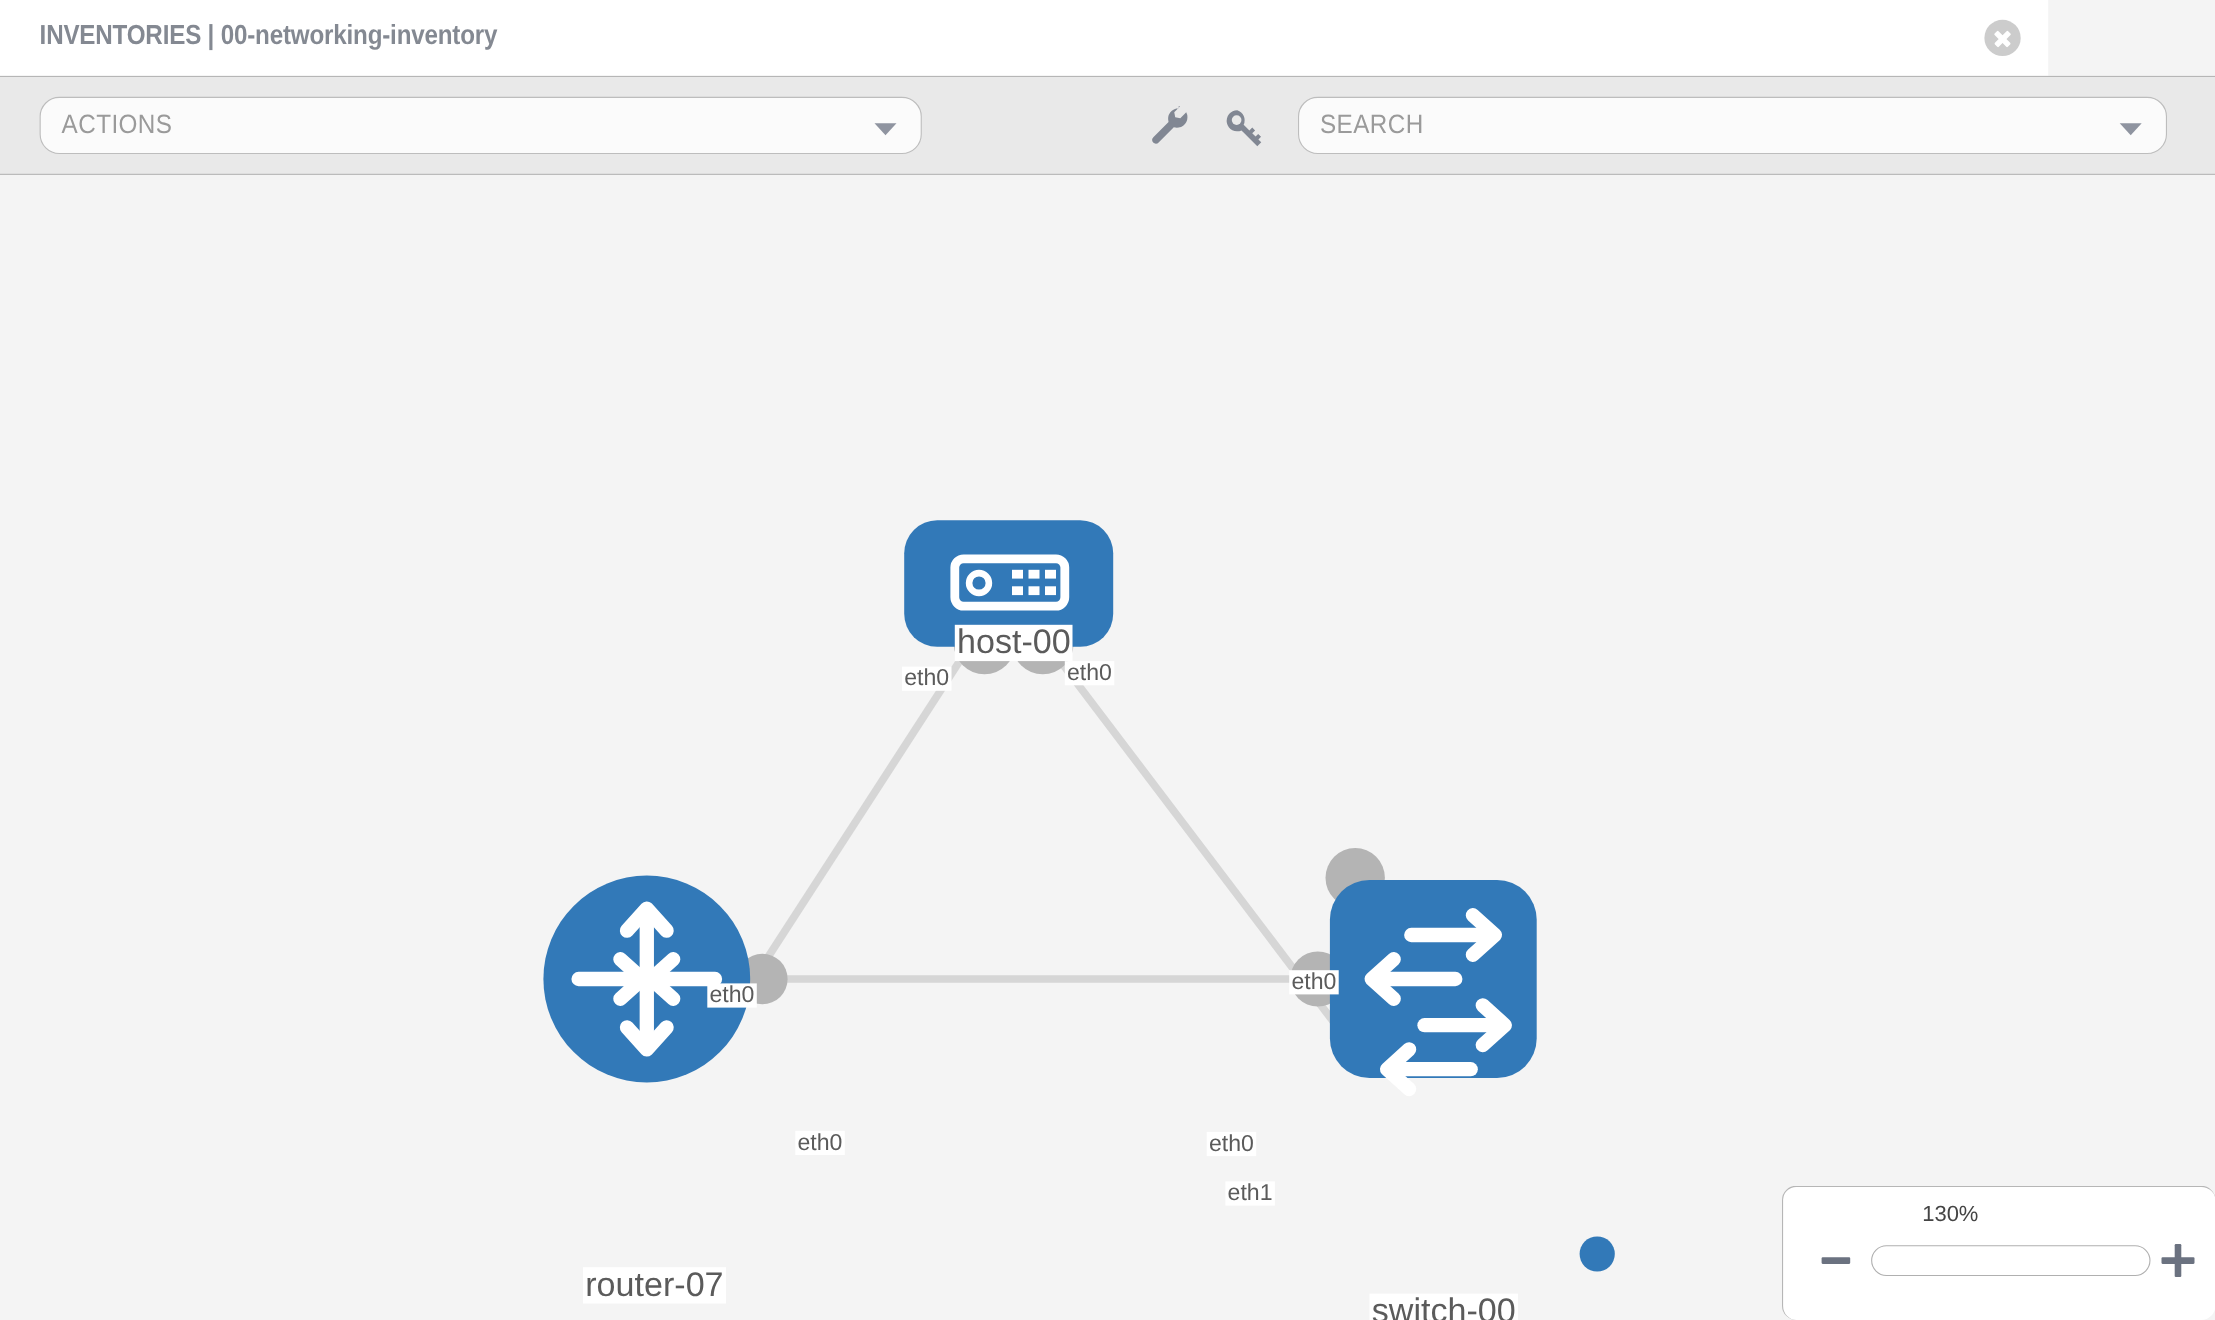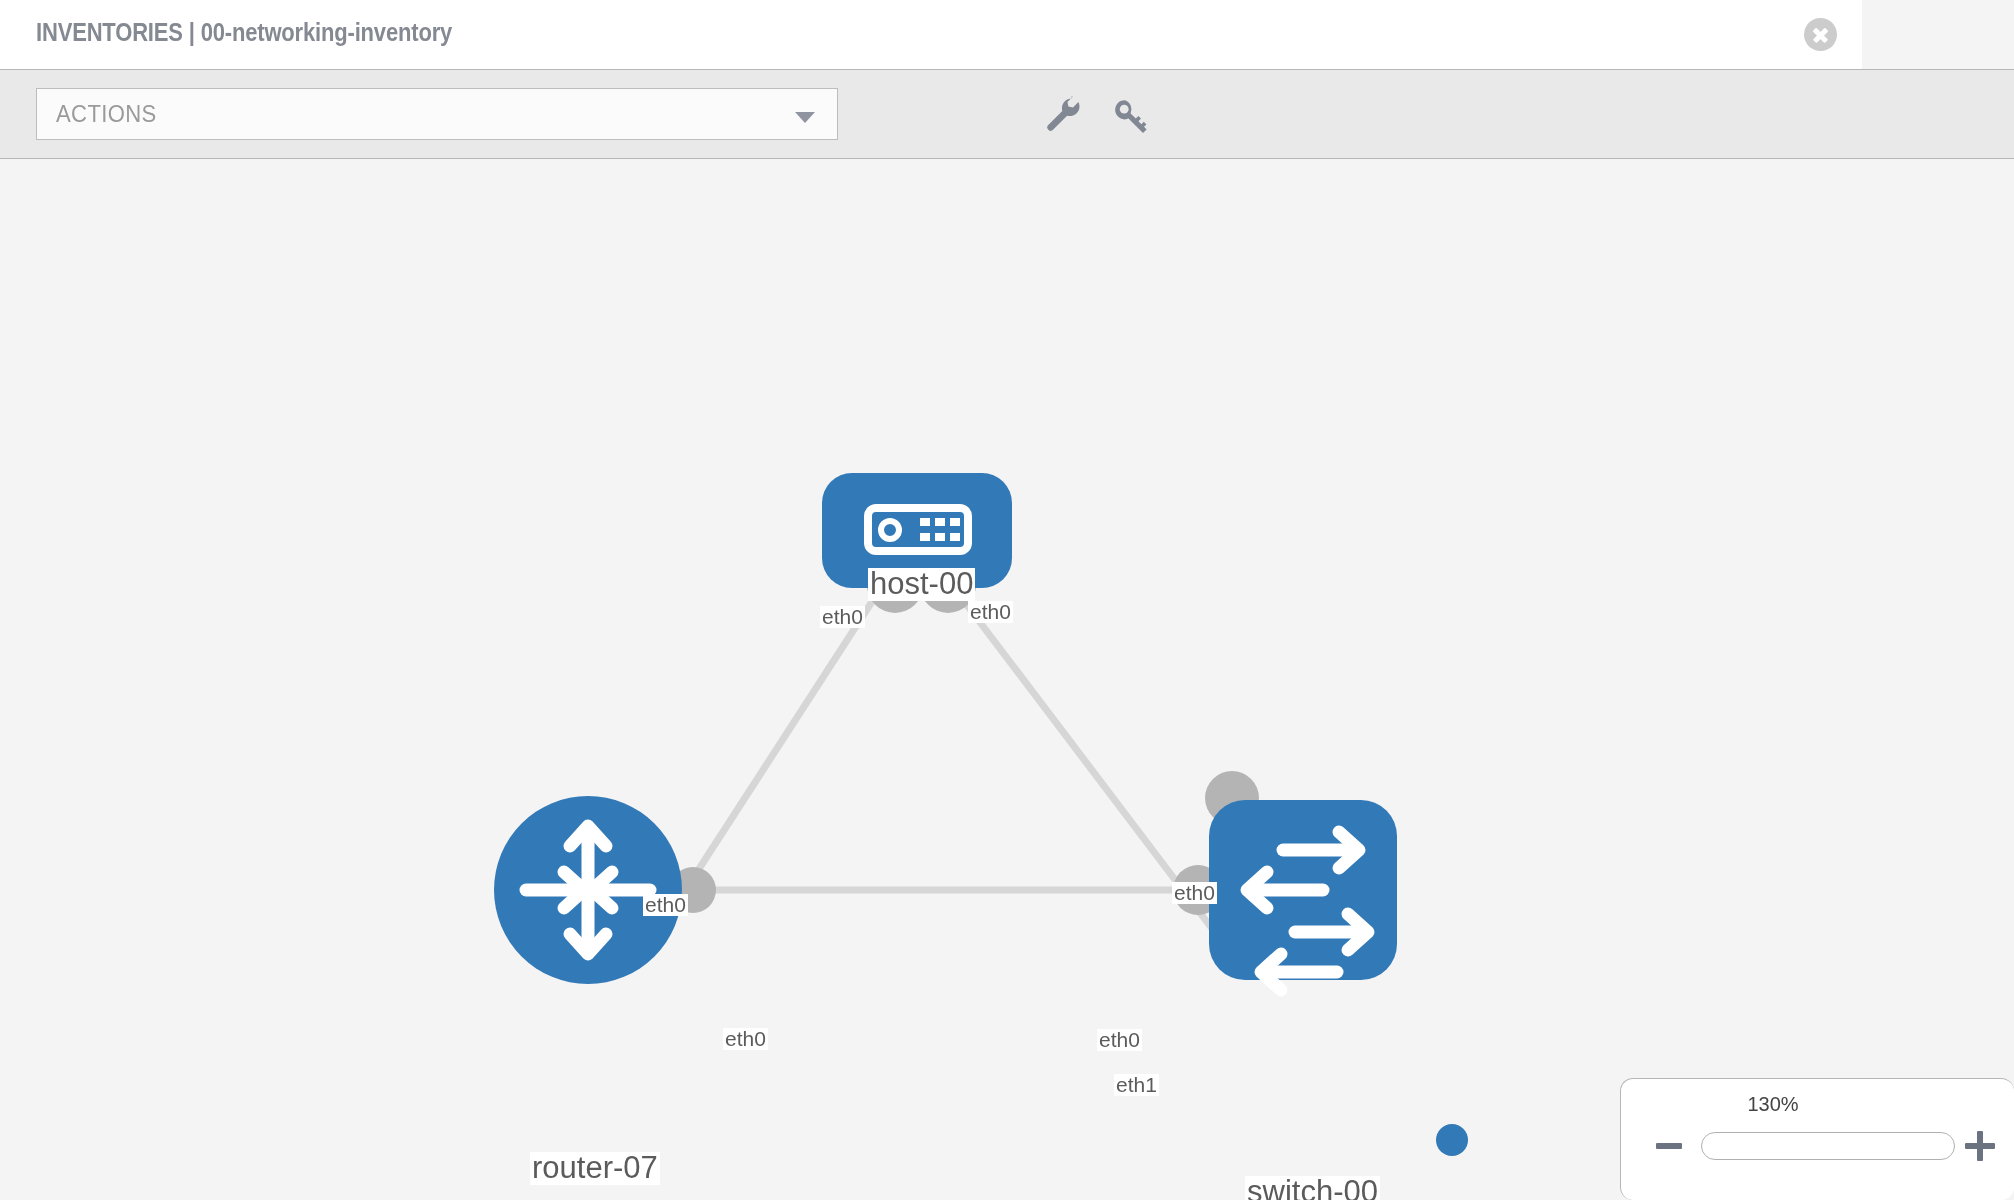--- a/index.html
+++ b/index.html
@@ -47,21 +47,21 @@
     position: absolute; top: 69px; left: 0;
     width: 2014px; height: 90px;
     background: #e9e9e9;
     border-top: 1.5px solid #b6b6b6;
     border-bottom: 1.5px solid #b6b6b6;
   }
   .field-box {
     position: absolute;
     background: #fbfbfb;
     border: 1.5px solid #bdbdbd;
-    border-radius: 0;
+    border-radius: 18px;
     height: 52px;
     padding-left: 36px;
   }
   #actions-dropdown { left: 36px; top: 18px; width: 802px; }
   #search-box { left: 1180px; top: 18px; width: 790px; }
   .field-label {
     position: absolute; left: 19px; top: 11px;
     font-size: 24px; color: #9a9a9a;
     font-family: "Liberation Sans Narrow", "Liberation Sans", sans-serif;
     transform: scaleX(0.92); transform-origin: left center;
@@ -171,20 +171,24 @@
 
   <div class="tool-icon" id="key-icon">
     <svg viewBox="0 0 48 48" width="48" height="48" aria-hidden="true">
       <g fill="#818793">
         <path d="M18.8 10.2a9.6 9.6 0 1 0 3.8 18.4l2.6 2.6 11.8 11.8 3.6-3.6-2.6-2.6 2.4-2.4-2.6-2.6-2.4 2.4-3-3 2.6-2.6-2.6-2.6-2.6 2.6-5.2-5.2a9.6 9.6 0 0 0-5.8-13.2z"></path>
         <circle cx="18.2" cy="19.2" r="4.4" fill="#e9e9e9"></circle>
       </g>
     </svg>
   </div>
 
+  <div class="field-box" id="search-box">
+    <span class="field-label">SEARCH</span>
+    <span class="caret-down"></span>
+  </div>
 
 </div>
 
 <div id="canvas">
 
   <svg id="topology-svg" width="2014" height="1040">
 
     <g stroke="#d6d6d6" stroke-width="7" fill="none">
       <line x1="886" y1="420" x2="640" y2="800"></line>
     </g>

